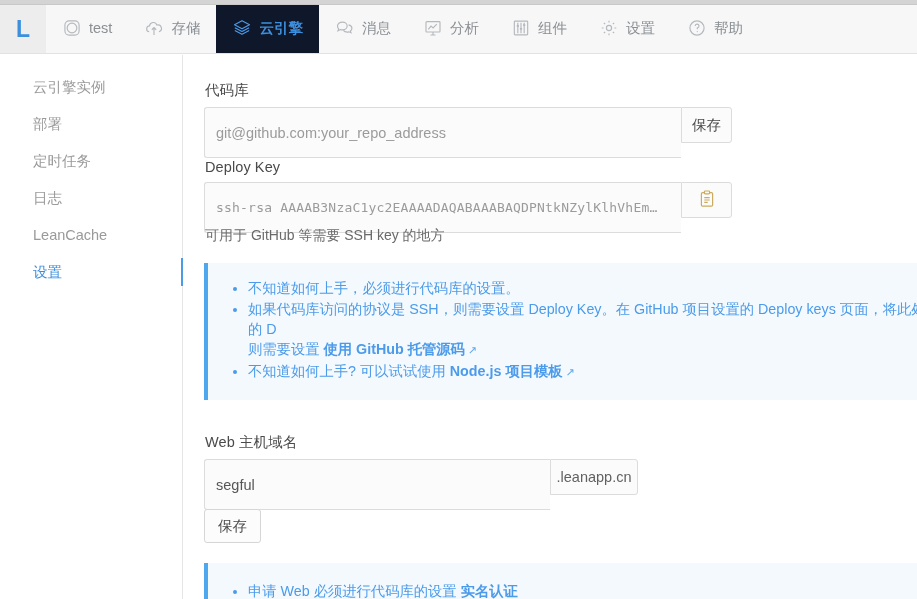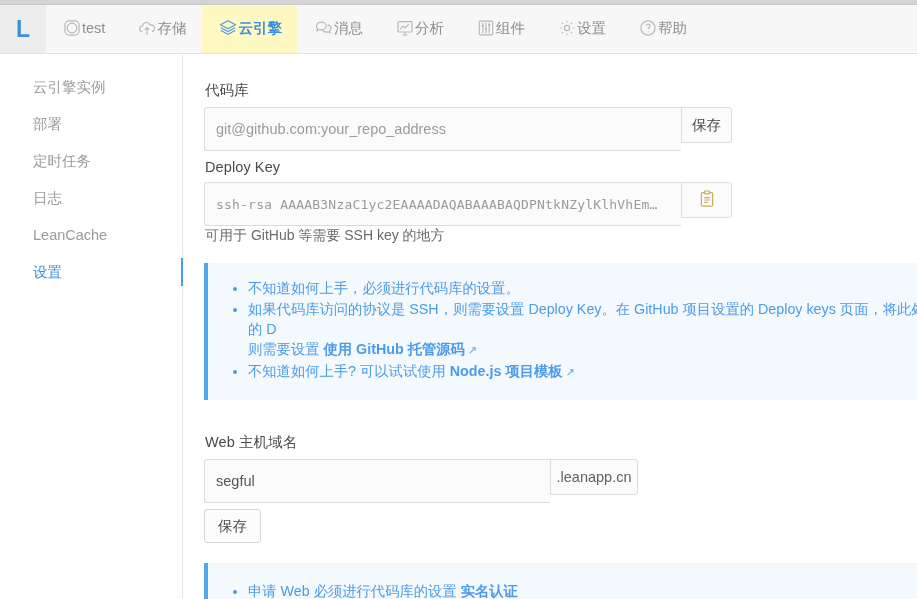--- a/index.html
+++ b/index.html
@@ -32,29 +32,29 @@
     width: 46px; min-width: 46px; height: 48px;
     background: #ededed;
     display: flex; align-items: center; justify-content: center;
   }
   .logo-cell .logo-letter {
     font-size: 23px; font-weight: 700; color: #3b8fdd;
     line-height: 1; letter-spacing: 0;
     font-family: "Liberation Sans", sans-serif;
   }
   .nav-item {
-    display: flex; align-items: center; 
+    display: flex; align-items: center; gap: 7px;
     padding: 0 16px; height: 48px;
     font-size: 14.5px; color: #8a8f94;
     cursor: pointer; white-space: nowrap;
     border-bottom: 2px solid transparent;
   }
   .nav-item .nav-ico { display: flex; align-items: center; width: 20px; height: 20px; }
   .nav-item .nav-ico svg { width: 20px; height: 20px; display: block; }
-  .nav-item.active { background: #fef9c3; color: #3b8fdd; font-weight: 600; }
+  .nav-item.active { background: #0f172a; color: #3b8fdd; font-weight: 600; }
   .nav-item.active .nav-ico svg { stroke: #4b9bea; fill: none; }
 
   
   .content-row {
     position: absolute; top: 55px; left: 9px; width: 917px; height: 544px;
     display: flex;
   }
 
   
   .sidebar {
@@ -79,21 +79,21 @@
   .main {
     flex: 1; height: 544px; padding: 14px 0 0 21px;
     overflow: hidden; position: relative; margin-top: 12px;
   }
   .field-label {
     font-size: 14.5px; color: #4a4a4a; margin: 0 0 7px 1px;
     letter-spacing: .1px;
   }
   .input-group { display: flex; align-items: stretch; width: 528px; height: 36px; }
   .input-group .txt {
-    flex: 1; height: 44px;
+    flex: 1; height: 51px;
     border: 1px solid #dcdcdc; border-right: none;
     border-radius: 3px 0 0 3px;
     background: #fbfbfb;
     padding: 0 11px;
     font-size: 14.5px; color: #9b9b9b;
     display: flex; align-items: center;
     font-family: "Liberation Sans", sans-serif;
     overflow: hidden; white-space: nowrap; text-align: center;
   }
   .input-group .txt.mono {

